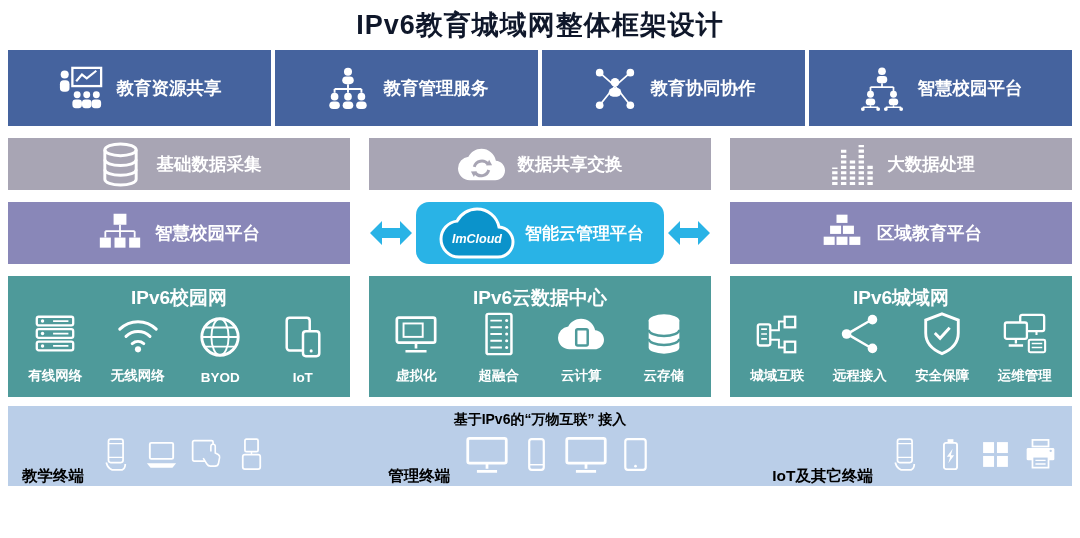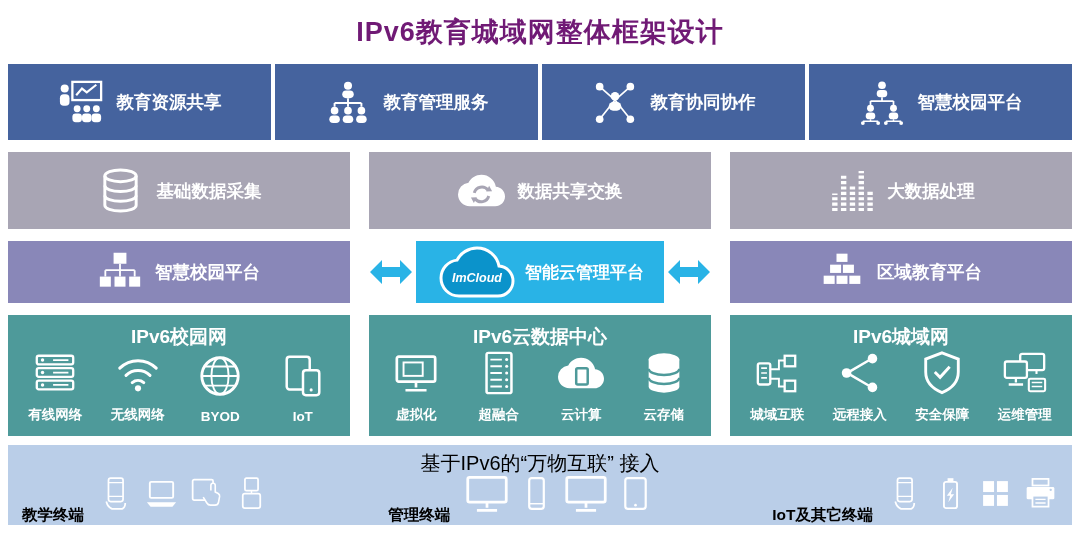--- a/index.html
+++ b/index.html
@@ -1,55 +1,55 @@
 <!DOCTYPE html>
 <html><head>
 <meta charset="utf-8">
 <style>
   * { box-sizing: border-box; margin: 0; padding: 0; }
   html,body { width:1080px; height:538px; }
   body { background:#fff; font-family:"Liberation Sans","DejaVu Sans",sans-serif; }
   .canvas { position:relative; width:1080px; height:538px; background:#fff; overflow:hidden; }
-  .title { height:64px; display:flex; align-items:center; justify-content:center;
-           font-size:27px; font-weight:bold; letter-spacing:1px; color:#701a75; }
+  .title { height:50px; display:flex; align-items:center; justify-content:center;
+           font-size:27px; font-weight:bold; letter-spacing:1px; color:#0f172a; }
   .rows { display:flex; flex-direction:column; gap:12px; padding:0 8px; }
   .grid4 { display:grid; grid-template-columns:repeat(4,1fr); gap:4px; }
   .grid3 { display:grid; grid-template-columns:repeat(3,1fr); gap:19px; }
   .row-apps { height:76px; }
-  .row-data { height:77px; }
+  .row-data { height:52px; }
   .row-plat { height:62px; }
   .row-net  { height:118px; }
   .box { display:flex; align-items:center; justify-content:center; gap:13px;
          color:#fff; font-weight:bold; font-size:17.5px; }
   .app-box  { background:#45639e; }
   .data-box { background:#a8a5b4; }
   .plat-box { background:#8987b8; }
   .ic { flex:0 0 auto; }
   .app-box .ic  { width:46px; height:46px; }
   .data-box .ic { width:47px; height:47px; }
   .plat-box .ic { width:44px; height:44px; }
   .plat-center { display:flex; align-items:center; gap:3px; }
   .dbl-arrow { width:44px; height:30px; flex:0 0 auto; }
   .cloud-box { flex:1; align-self:stretch; background:#29b3e6; display:flex;
                align-items:center; justify-content:center; gap:7px;
-               color:#fff; font-weight:bold; font-size:17px; }
+               color:#fff; font-weight:bold; font-size:17px;border-radius:13px; }
   .imcloud-wrap { position:relative; width:82px; height:54px; flex:0 0 auto; }
   .imcloud-svg { width:82px; height:54px; display:block; }
   .imcloud-text { position:absolute; left:0; right:0; top:26px; text-align:center;
                   font-size:12.5px; font-style:italic; font-weight:bold; color:#fff; }
   .net-box { background:#4e9a9a; color:#fff; display:flex; flex-direction:column;
              padding:9px 6px 12px; }
   .net-title { text-align:center; font-size:19px; font-weight:bold; }
   .net-items { flex:1; display:grid; grid-template-columns:repeat(4,1fr); align-items:end; }
   .net-item { display:flex; flex-direction:column; align-items:center; gap:10px; }
   .net-item .ic { width:46px; height:46px; }
   .net-label { font-size:13.5px; font-weight:bold; white-space:nowrap; }
   .row-term { height:80px; background:#bacee8; position:relative; padding:0 14px; }
   .term-heading { position:absolute; top:5px; left:0; right:0; text-align:center;
-                  font-size:20px; font-weight:normal; color:#000; }
+                  font-size:14px; font-weight:bold; color:#000; }
   .term-groups { display:flex; align-items:center; justify-content:space-between;
                  height:100%; padding-top:16px; }
   .term-group { display:flex; align-items:center; gap:10px; }
   .term-label { font-size:15.5px; font-weight:bold; color:#000; margin-right:5px; white-space:nowrap;margin-top:45px; }
   .term-group .ic { width:35px; height:35px; }
   .term-group .ic.lg { width:44px; height:44px; }
   .defs { position:absolute; width:0; height:0; overflow:hidden; }
 </style>
 </head>
 <body>

